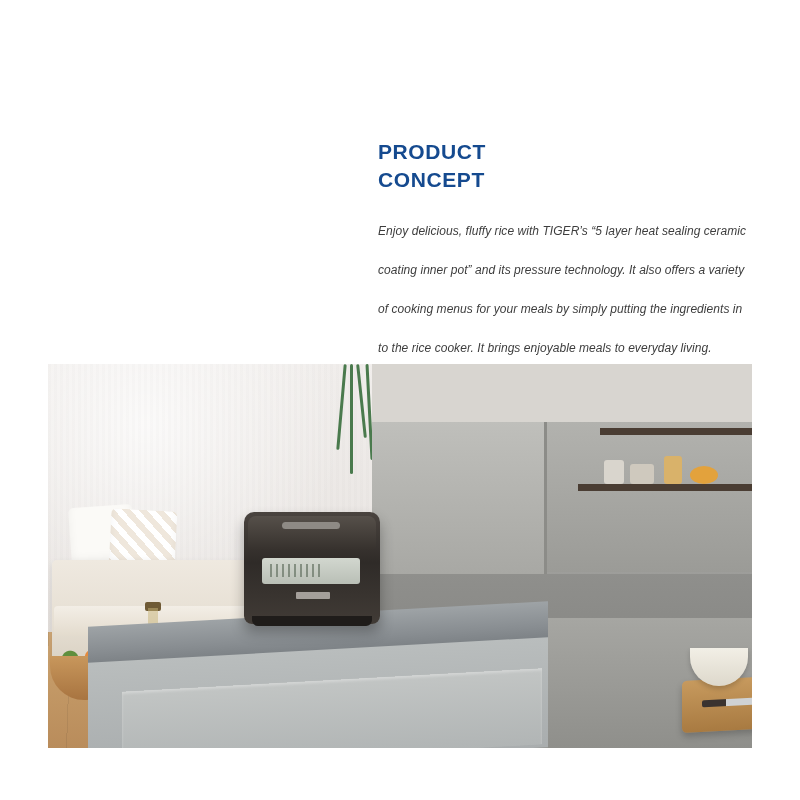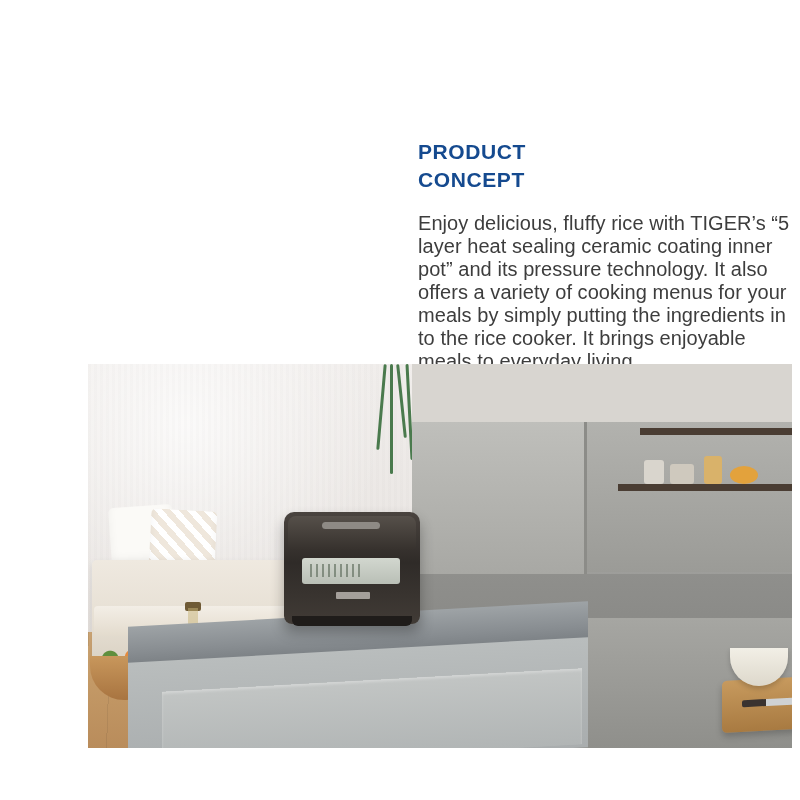--- a/index.html
+++ b/index.html
@@ -12,45 +12,45 @@
     height: 800px;
     overflow: hidden;
     font-family: "Liberation Sans", sans-serif;
     -webkit-font-smoothing: antialiased;
   }
   .page {
     position: relative;
     width: 704px;
     height: 800px;
     background: #ffffff;
-    margin-left: 40px;
   }
 
   
   .concept-block {
     position: absolute;
     left: 378px;
     top: 138px;
     width: 372px;
   }
   .concept-title {
     color: #154a8f;
     font-size: 21px;
     font-weight: bold;
     letter-spacing: 0.6px;
     line-height: 28px;
     margin: 0 0 18px 0;
     white-space: pre-line;
   }
   .concept-body {
     color: #3d3d3d;
-    font-size: 20px;
-    line-height: 23px;
+    font-size: 12px;
+    line-height: 39px;
     margin: 0;
     letter-spacing: 0.05px;
+    font-style: italic;
   }
 
   
   .photo {
     position: absolute;
     left: 48px;
     top: 364px;
     width: 704px;
     height: 384px;
     overflow: hidden;

